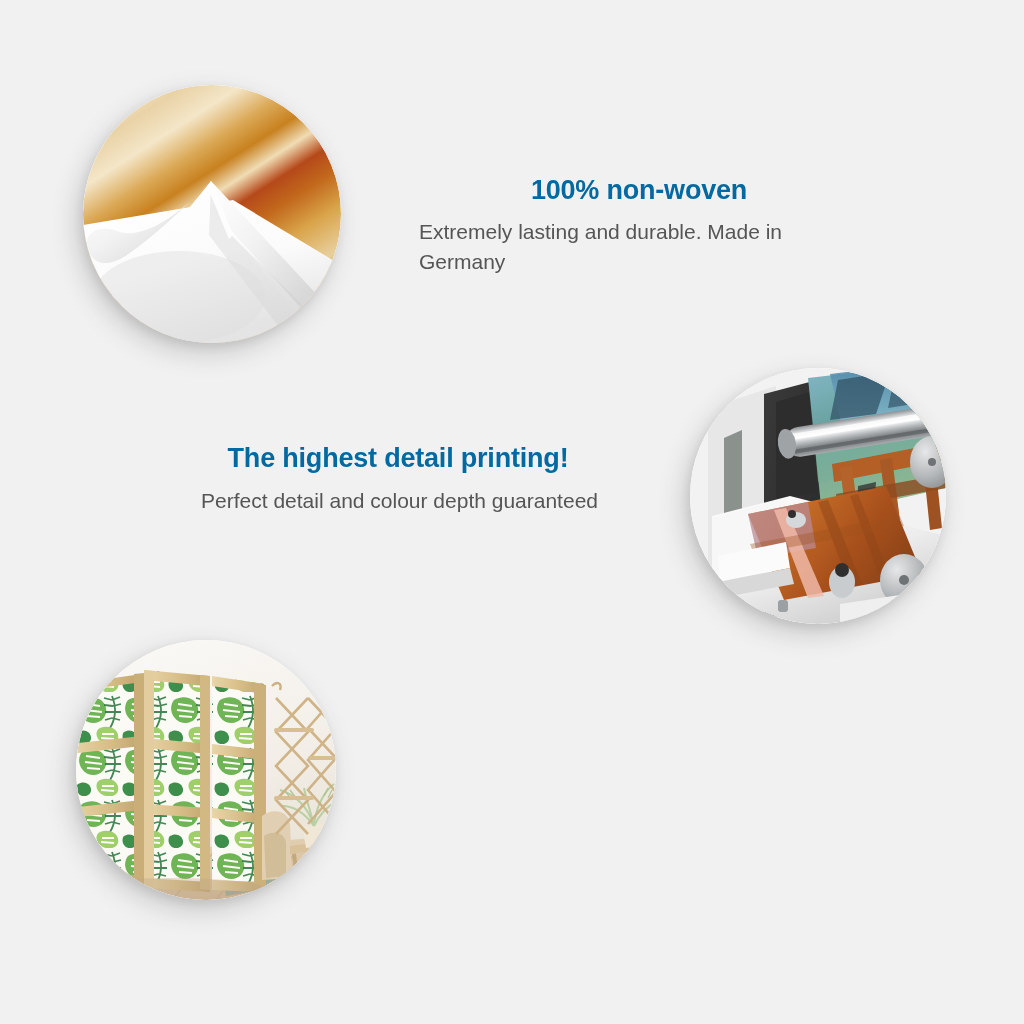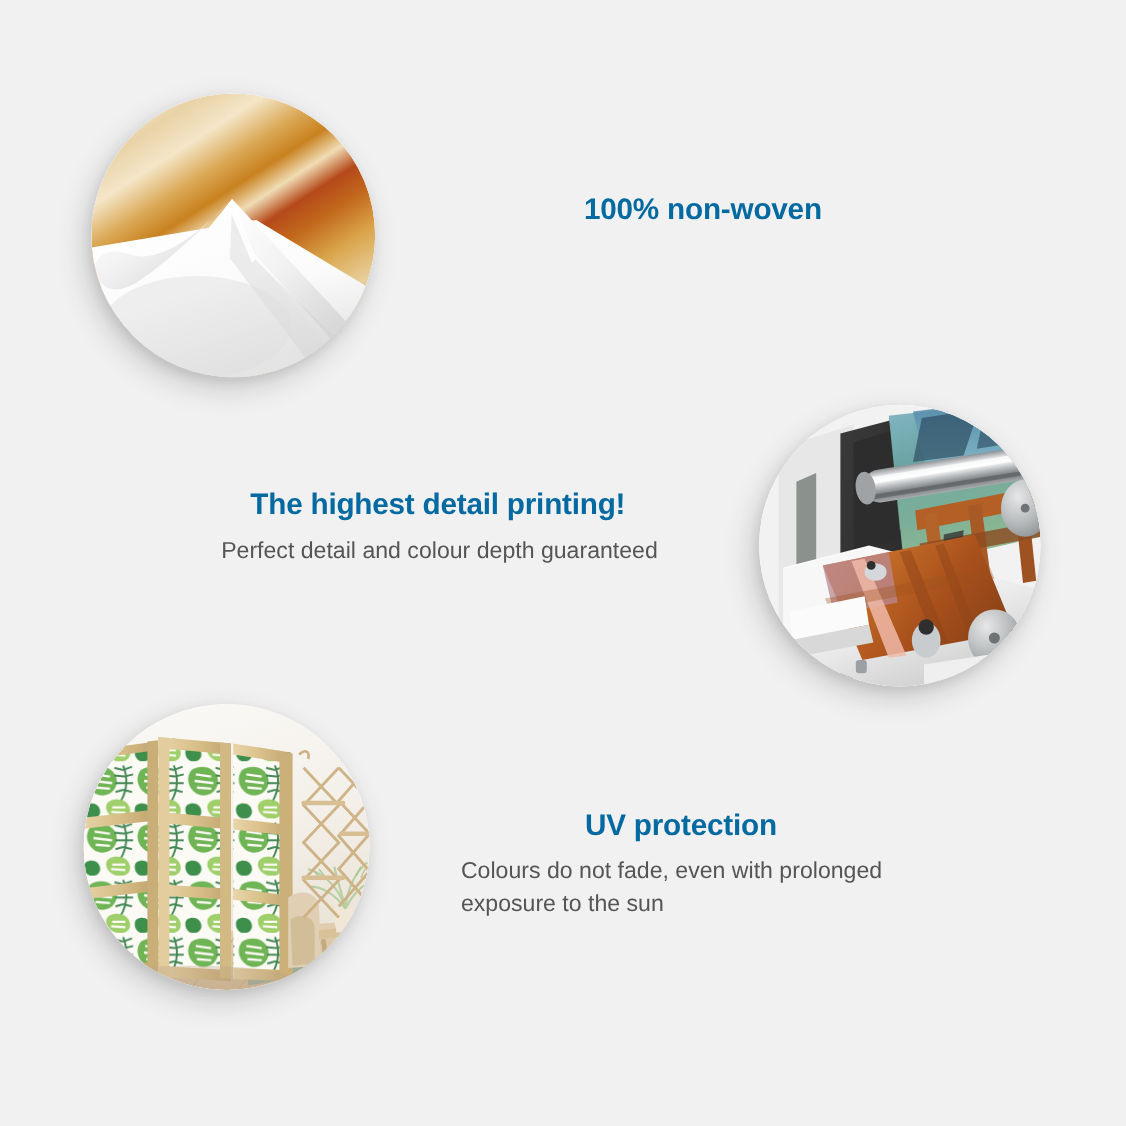--- a/index.html
+++ b/index.html
@@ -133,20 +133,21 @@
 
         <path d="M128 97 L150 150 L146 154 L124 101 Z" fill="#ffffff" opacity="0.9"></path>
 
         <ellipse cx="96" cy="212" rx="86" ry="46" fill="#dedede" opacity="0.45"></ellipse>
       </g>
     </svg>
   </div>
 
   <div class="feature-text" id="text-nonwoven">
     <h2 class="feature-heading">100% non-woven</h2>
+    <p class="feature-body">Extremely lasting and durable. Made in Germany</p>
   </div>
 
   <div class="medallion" id="medallion-printing">
     <svg viewBox="0 0 256 256" xmlns="http://www.w3.org/2000/svg" aria-hidden="true">
       <defs>
         <linearGradient id="chromeRoll" x1="0" y1="0" x2="0" y2="1">
           <stop offset="0.00" stop-color="#8e9194"></stop>
           <stop offset="0.18" stop-color="#d9dbdd"></stop>
           <stop offset="0.35" stop-color="#fbfcfc"></stop>
           <stop offset="0.55" stop-color="#b9bcbf"></stop>
@@ -363,18 +364,14 @@
         <g fill="#d8bf93">
           <rect x="198" y="88" width="40" height="4" rx="2"></rect>
           <rect x="198" y="156" width="40" height="4" rx="2"></rect>
           <rect x="232" y="116" width="30" height="4" rx="2"></rect>
         </g>
         <path d="M196 46 C 202 40 206 44 204 50" stroke="#cdb083" stroke-width="2.4" fill="none"></path>
       </g>
     </svg>
   </div>
 
-  <div class="feature-text" id="text-uv">
-    <h2 class="feature-heading">UV protection</h2>
-    <p class="feature-body">Colours do not fade, even with prolonged exposure to the sun</p>
-  </div>
 
 </div>
 
 </body></html>

